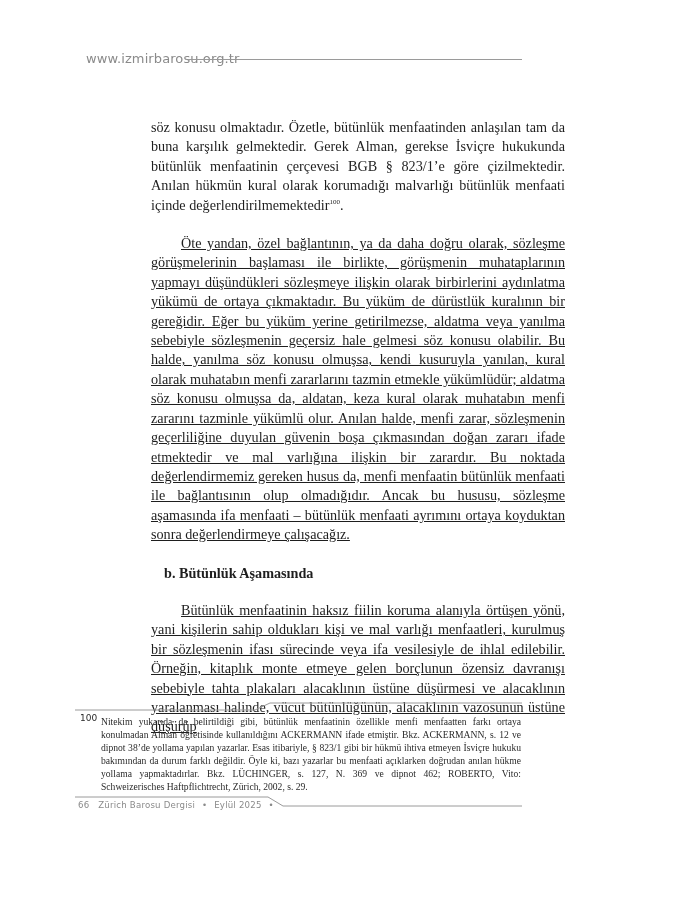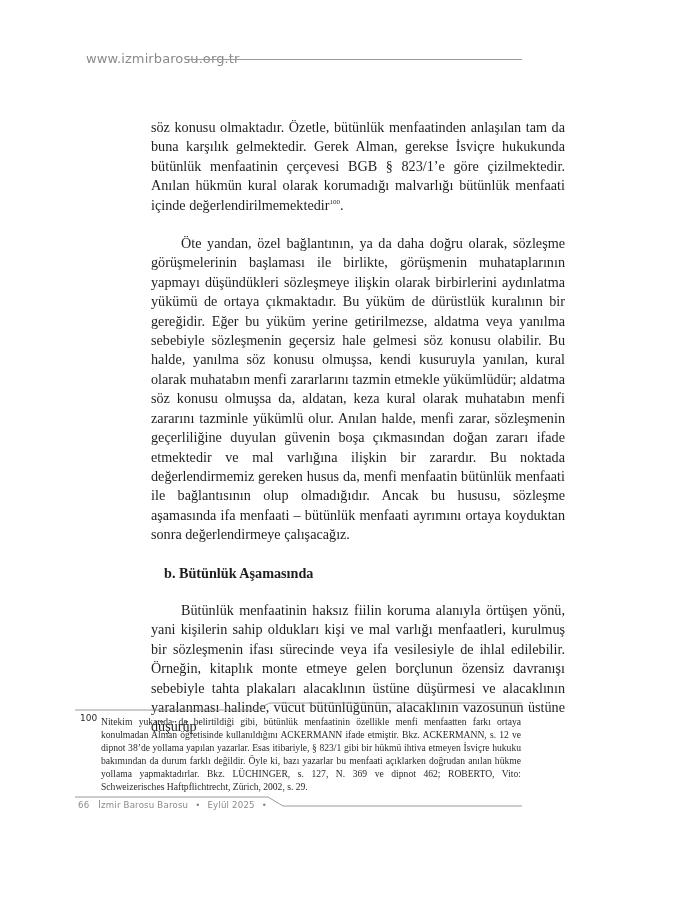--- a/index.html
+++ b/index.html
@@ -2,21 +2,21 @@
 <html><head>
 <meta charset="utf-8">
 <style>
   html, body { margin:0; padding:0; background:#ffffff; }
   body { width:700px; height:917px; position:relative; overflow:hidden; font-family:"DejaVu Serif", "Liberation Serif", serif; color:#1a1a1a; }
   .header { position:absolute; left:78px; top:54px; width:444px; height:14px; }
   .header .url { position:absolute; left:0; top:0; font-family:"DejaVu Sans", "Liberation Sans", sans-serif; font-size:13px; color:#8a8a8a; letter-spacing:0.1px; line-height:10px;margin-left:8px; }
   .header .rule { position:absolute; left:110px; top:5px; right:0; height:0; border-top:1px solid #9a9a9a; }
   .body-text { position:absolute; left:107px; top:118px; width:414px; font-family:"Liberation Serif", "DejaVu Serif", serif; font-size:14.2px; line-height:19.4px; color:#1e1e1e; text-align:justify;margin-left:44px; }
   .body-text p { margin:0; }
-  .body-text p.indent { text-indent:30px; }
+  .body-text p.indent { text-indent:30px;text-decoration:underline; }
   .p1 { margin-bottom:19px !important; }
   .p2 { margin-bottom:19px !important; }
   .heading { font-weight:bold; margin:0 0 18px 13px !important; font-size:14.2px; }
   sup { font-size:7px; vertical-align:6px; line-height:0; }
   .fn-sep { position:absolute; left:75px; top:700px; width:447px; height:14px; }
   .footnotes { position:absolute; left:80px; top:715px; width:441px; font-family:"Liberation Serif", "DejaVu Serif", serif; font-size:9.6px; line-height:13.1px; color:#2a2a2a; text-align:justify; }
   .footnotes .fn { position:relative; padding-left:21px; }
   .footnotes .fn-num { position:absolute; left:0; top:-3px; font-family:"DejaVu Sans", "Liberation Sans", sans-serif; font-size:9px; }
   .footer { position:absolute; left:75px; top:794px; width:447px; height:20px; }
   .footer svg { position:absolute; left:0; top:0; }
@@ -48,18 +48,18 @@
     <span>Nitekim yukarıda da belirtildiği gibi, bütünlük menfaatinin özellikle menfi menfaatten farkı ortaya konulmadan Alman öğretisinde kullanıldığını ACKERMANN ifade etmiştir. Bkz. ACKERMANN, s. 12 ve dipnot 38’de yollama yapılan yazarlar. Esas itibariyle, § 823/1 gibi bir hükmü ihtiva etmeyen İsviçre hukuku bakımından da durum farklı değildir. Öyle ki, bazı yazarlar bu menfaati açıklarken doğrudan anılan hükme yollama yapmaktadırlar. Bkz. LÜCHINGER, s. 127, N. 369 ve dipnot 462; ROBERTO, Vito: Schweizerisches Haftpflichtrecht, Zürich, 2002, s. 29.</span>
   </div>
 </div>
 
 <div class="footer">
   <svg width="447" height="16" viewBox="0 0 447 16">
     <polyline points="0,3 193,3 208,12 447,12" fill="none" stroke="#9a9a9a" stroke-width="1"></polyline>
   </svg>
   <div class="text">
     <span>66</span>
-    <span style="margin-right:4px">İzmir Barosu Barosu</span>
+    <span style="margin-right:4px">Zürich Barosu Dergisi</span>
     <span style="margin-right:4px">•</span>
     <span style="margin-right:4px">Eylül 2025</span>
     <span>•</span>
   </div>
 </div>
 
 </body></html>

